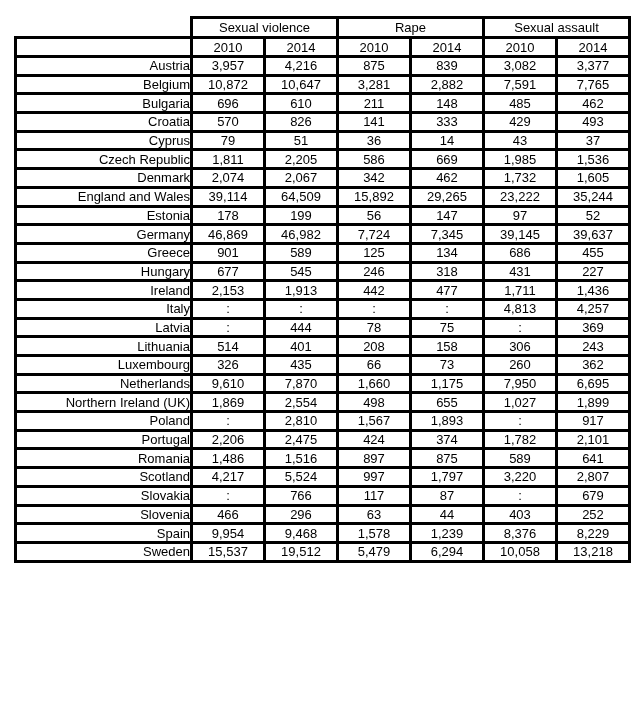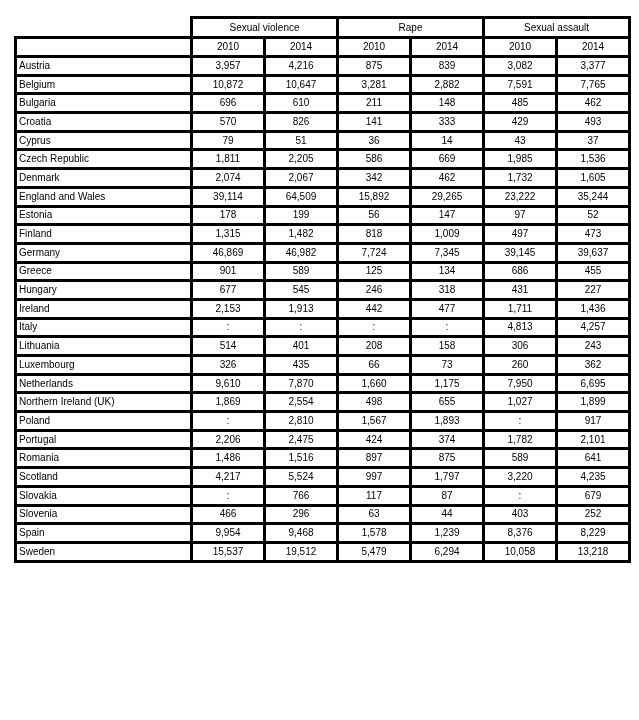--- a/index.html
+++ b/index.html
@@ -1,27 +1,27 @@
 <!DOCTYPE html>
 <html><head>
   <meta charset="utf-8">
   <style>
     html, body { margin: 0; padding: 0; background: #ffffff; }
     body { width: 639px; height: 720px; position: relative; overflow: hidden;
            font-family: "Liberation Sans", sans-serif; color: #000; }
     table.crime {
       position: absolute; left: 14px; top: 16px;
       border-collapse: collapse; table-layout: fixed;
-      font-size: 10px; line-height: 1;
+      font-size: 13px; line-height: 1;
     }
     table.crime td, table.crime th {
       border: 3px solid #000; padding: 0; height: 15.7px;
       font-weight: normal; text-align: center; white-space: nowrap; overflow: hidden;
     }
-    table.crime td.country { text-align: left; padding-left: 2px; }
+    table.crime td.country { text-align: right; padding-left: 2px; }
     table.crime th.blank-top { border: none; border-bottom: 3px solid #000; background: #fff; }
     col.c-country { width: 176px; }
     col.c-num { width: 73px; }
     table.crime .thin-left { border-left-width: 2px; }
     table.crime tr.group-row th { height: 17px; }
     table.crime tr.year-row th { height: 16px; }
   </style>
 </head>
 <body>
 
@@ -128,29 +128,20 @@
       <tr>
         <td class="country">Estonia</td>
         <td>178</td>
         <td class="thin-left">199</td>
         <td>56</td>
         <td class="thin-left">147</td>
         <td>97</td>
         <td class="thin-left">52</td>
       </tr>
       <tr>
-        <td class="country">Finland</td>
-        <td>1,315</td>
-        <td class="thin-left">1,482</td>
-        <td>818</td>
-        <td class="thin-left">1,009</td>
-        <td>497</td>
-        <td class="thin-left">473</td>
-      </tr>
-      <tr>
         <td class="country">Germany</td>
         <td>46,869</td>
         <td class="thin-left">46,982</td>
         <td>7,724</td>
         <td class="thin-left">7,345</td>
         <td>39,145</td>
         <td class="thin-left">39,637</td>
       </tr>
       <tr>
         <td class="country">Greece</td>
@@ -182,20 +173,29 @@
       <tr>
         <td class="country">Italy</td>
         <td>:</td>
         <td class="thin-left">:</td>
         <td>:</td>
         <td class="thin-left">:</td>
         <td>4,813</td>
         <td class="thin-left">4,257</td>
       </tr>
       <tr>
+        <td class="country">Latvia</td>
+        <td>:</td>
+        <td class="thin-left">444</td>
+        <td>78</td>
+        <td class="thin-left">75</td>
+        <td>:</td>
+        <td class="thin-left">369</td>
+      </tr>
+      <tr>
         <td class="country">Lithuania</td>
         <td>514</td>
         <td class="thin-left">401</td>
         <td>208</td>
         <td class="thin-left">158</td>
         <td>306</td>
         <td class="thin-left">243</td>
       </tr>
       <tr>
         <td class="country">Luxembourg</td>
@@ -251,21 +251,21 @@
         <td>589</td>
         <td class="thin-left">641</td>
       </tr>
       <tr>
         <td class="country">Scotland</td>
         <td>4,217</td>
         <td class="thin-left">5,524</td>
         <td>997</td>
         <td class="thin-left">1,797</td>
         <td>3,220</td>
-        <td class="thin-left">4,235</td>
+        <td class="thin-left">2,807</td>
       </tr>
       <tr>
         <td class="country">Slovakia</td>
         <td>:</td>
         <td class="thin-left">766</td>
         <td>117</td>
         <td class="thin-left">87</td>
         <td>:</td>
         <td class="thin-left">679</td>
       </tr>

